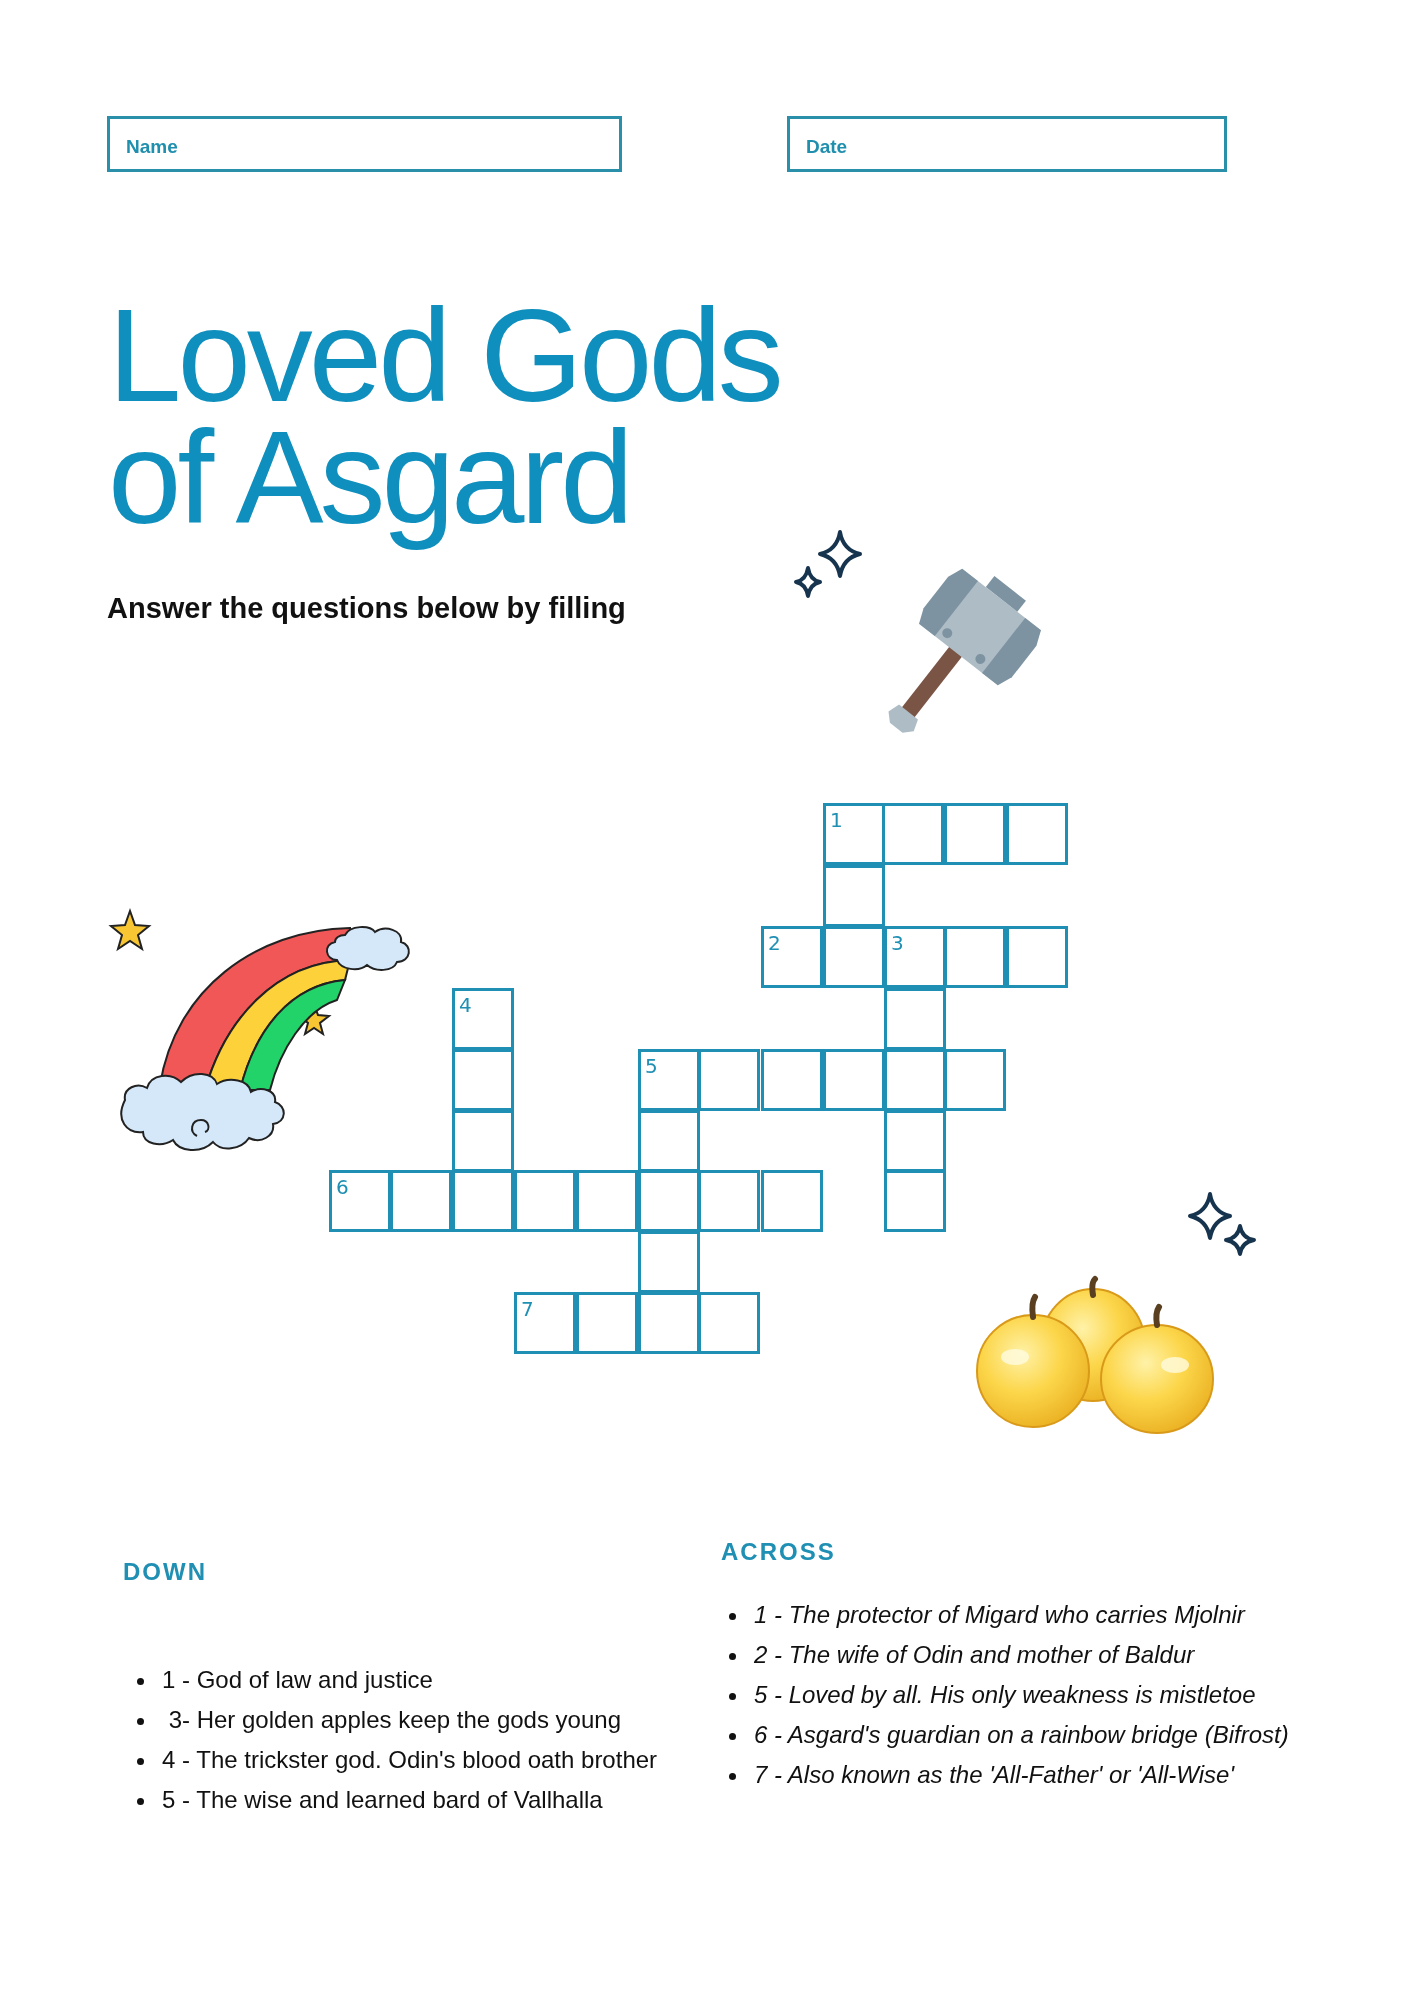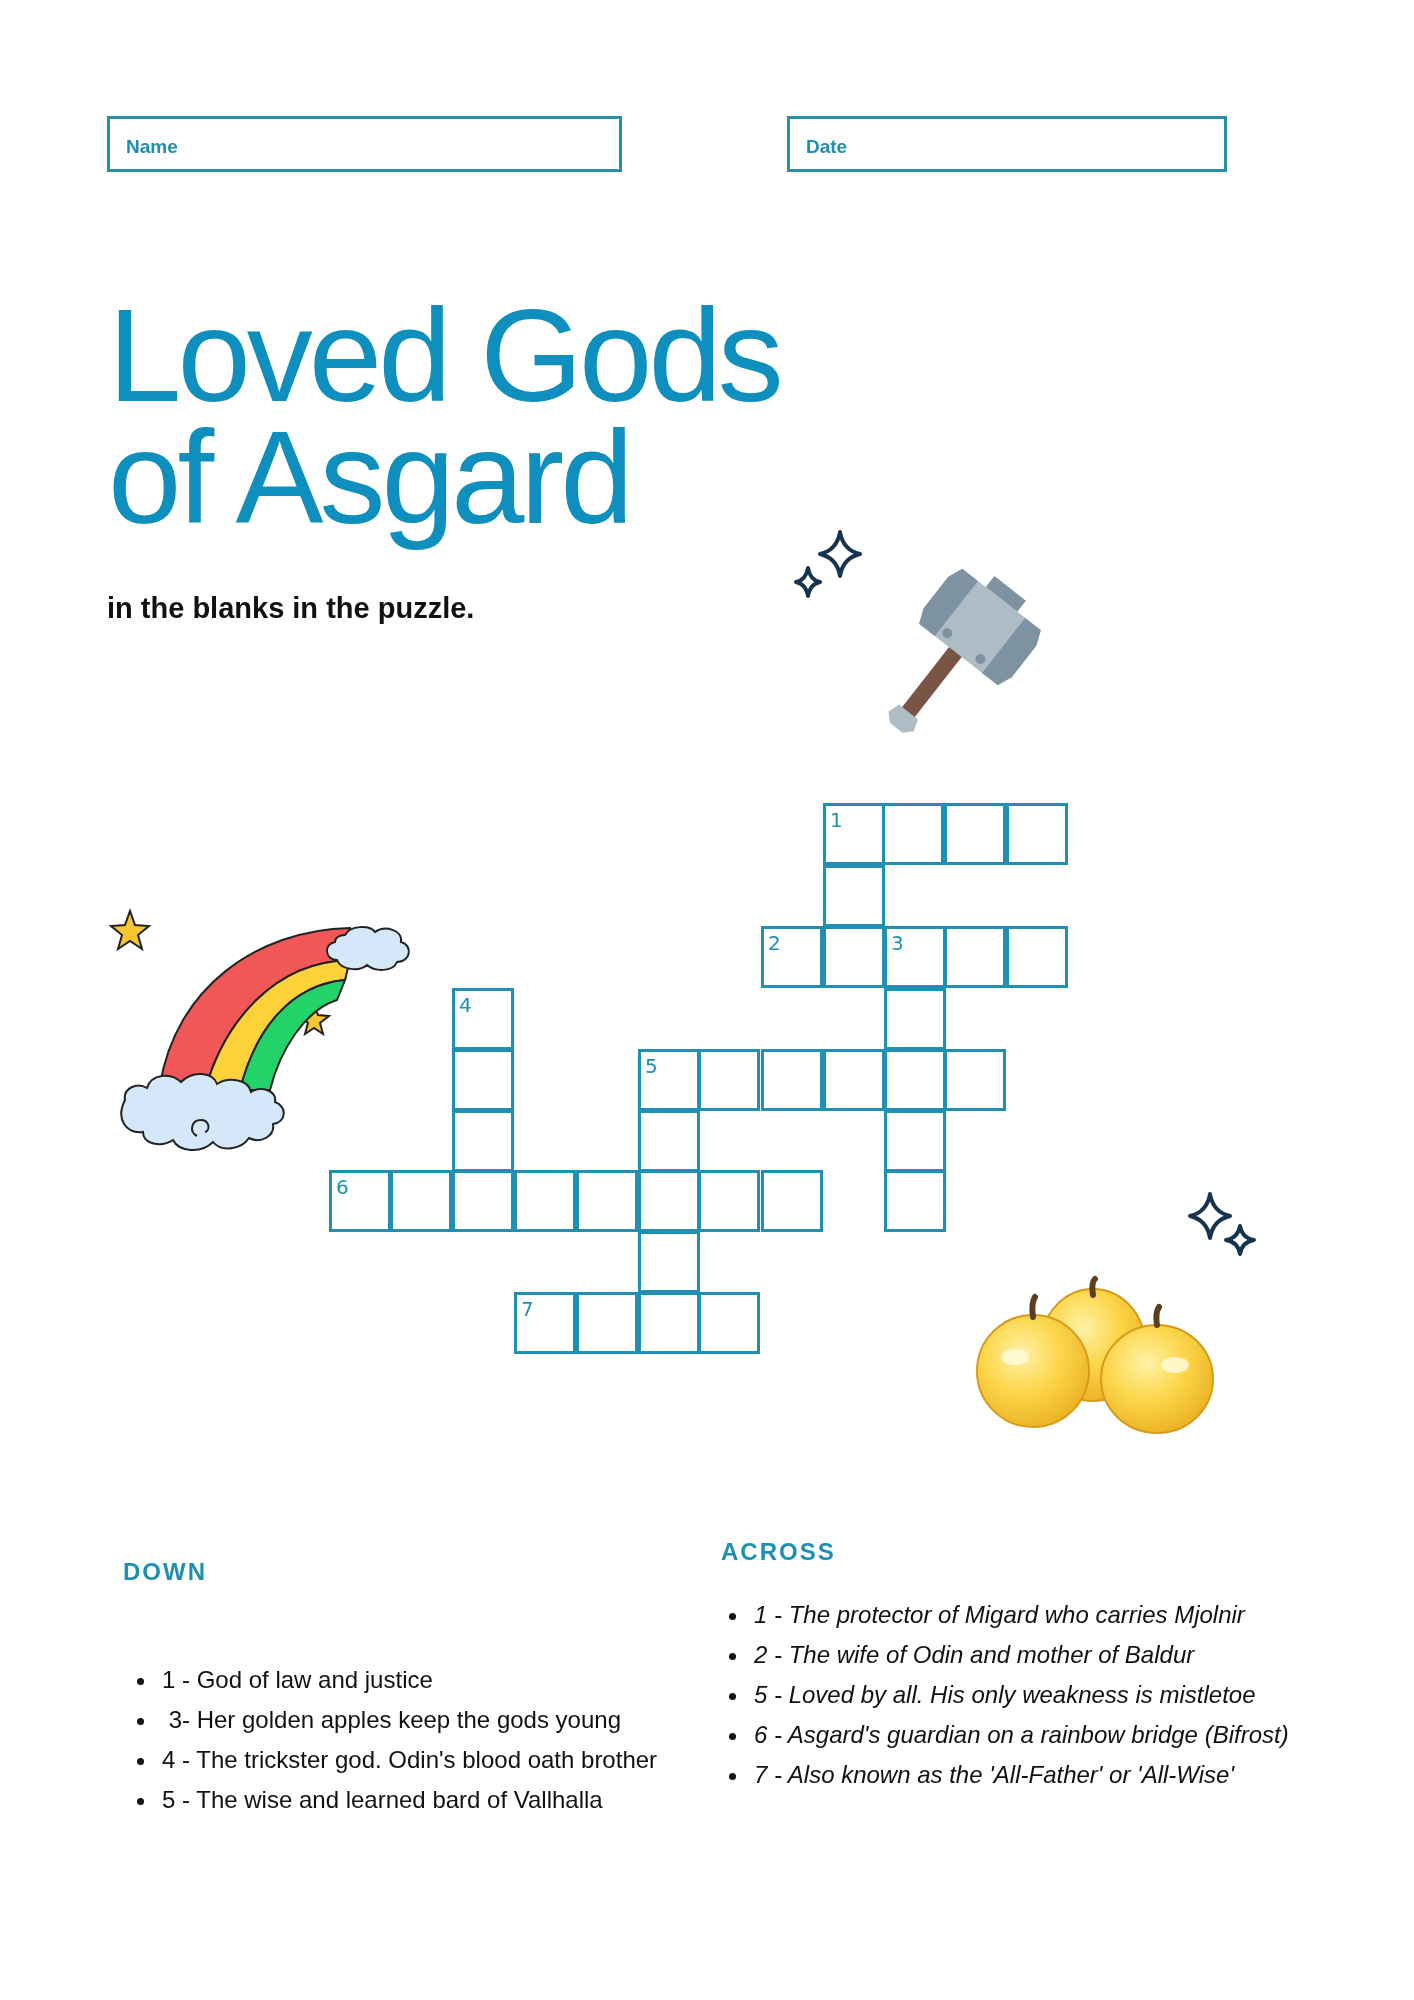--- a/index.html
+++ b/index.html
@@ -27,21 +27,21 @@
 <div id="date-box" class="field-box">
   <span class="lbl">Date</span>
 </div>
 
 <div class="title">
   <div>Loved Gods</div>
   <div>of Asgard</div>
 </div>
 
 <div class="subtitle">
-  <div>in the blanks in the puzzle.</div>
+  <div>Answer the questions below by filling</div>
 </div>
 
 <svg class="illus" style="left:788px; top:528px;" width="90" height="80" viewBox="0 0 90 80">
   <path d="M52 4 Q55 22 72 26 Q55 30 52 48 Q49 30 32 26 Q49 22 52 4 Z" fill="none" stroke="#17344f" stroke-width="4" stroke-linejoin="round"></path>
   <path d="M20 40 Q22 52 32 54 Q22 56 20 68 Q18 56 8 54 Q18 52 20 40 Z" fill="none" stroke="#17344f" stroke-width="4" stroke-linejoin="round"></path>
 </svg>
 
 <svg class="illus" style="left:840px; top:552px;" width="205" height="205" viewBox="0 0 205 205">
   <g transform="rotate(38 140 75)">
     <rect x="128" y="80" width="16" height="120" fill="#7a5445"></rect>

